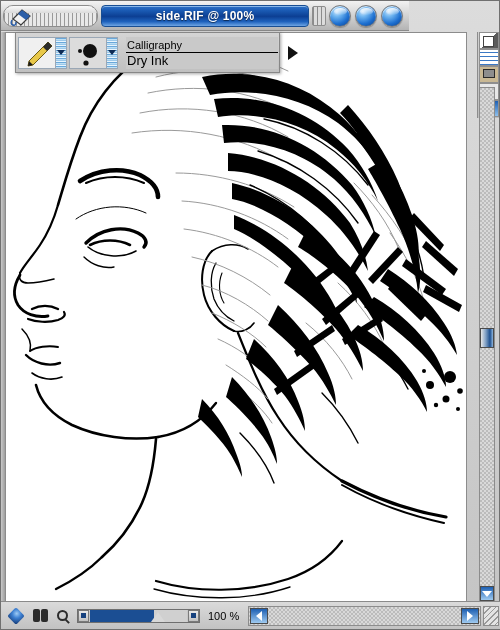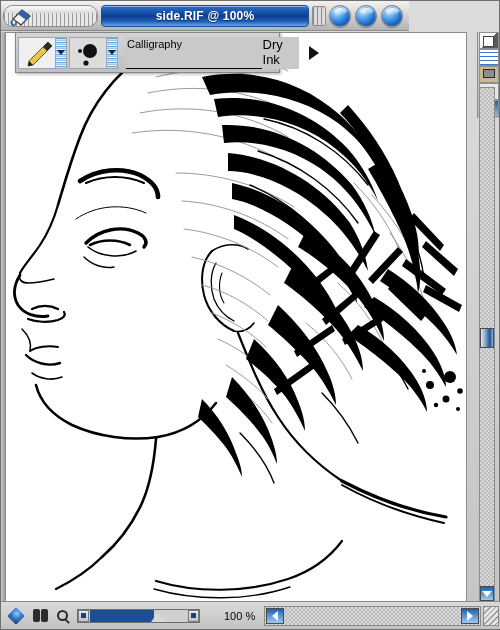--- a/index.html
+++ b/index.html
@@ -105,21 +105,21 @@
     display:flex;align-items:center;justify-content:center;
   }
   .drop-bar i{
     width:0;height:0;border-left:4px solid transparent;
     border-right:4px solid transparent;border-top:5px solid #0d2b55;
     display:block;
   }
   .brush-labels{
     flex:1; height:32px; margin-left:8px;
     background:#c9c9c9;
-    display:flex; flex-direction:row; justify-content:center;
+    display:flex; flex-direction:column; justify-content:center;
   }
   .lbl-cat{
     font-size:11px;color:#000;line-height:14px;
     border-bottom:1px solid #000; width:152px; padding-left:1px;
   }
   .lbl-var{ font-size:13px;color:#000;line-height:15px;padding-left:1px; }
   .pal-sep{ width:1px;height:30px;background:#7d7d7d;margin:0 6px 0 4px; }
   .pal-arrow{
     width:0;height:0;margin-right:8px;
     border-top:7px solid transparent;border-bottom:7px solid transparent;
@@ -240,21 +240,21 @@
   .zs-end b{ width:5px;height:5px;background:#16417e;display:block; }
   .zs-track{
     flex:1;height:12px;margin:0 1px;position:relative;
     background:linear-gradient(90deg,#1b4e93 0 66%,#d0d0d0 66% 100%);
   }
   .zs-thumb{
     position:absolute; left:63%; top:2px;
     width:0;height:0;border-left:7px solid transparent;
     border-right:7px solid transparent;border-bottom:10px solid #d8d8d8;
   }
-  #zoom-value{ font-size:11px;color:#000;margin-left:24px;width:36px; }
+  #zoom-value{ font-size:11px;color:#000;margin-left:8px;width:36px; }
   #hscroll{
     flex:1;height:20px;margin:0 0 0 4px;position:relative;
     background:repeating-conic-gradient(#d9d9d9 0% 25%, #bcbcbc 0% 50%) 0 0/4px 4px;
     border:1px solid #8c8c8c;
   }
   .hsb-btn{
     position:absolute;top:1px;width:18px;height:16px;
     background:linear-gradient(#1d5fb2,#9fcaf0);
     border:1px solid #4b4b4b;
     display:flex;align-items:center;justify-content:center;

